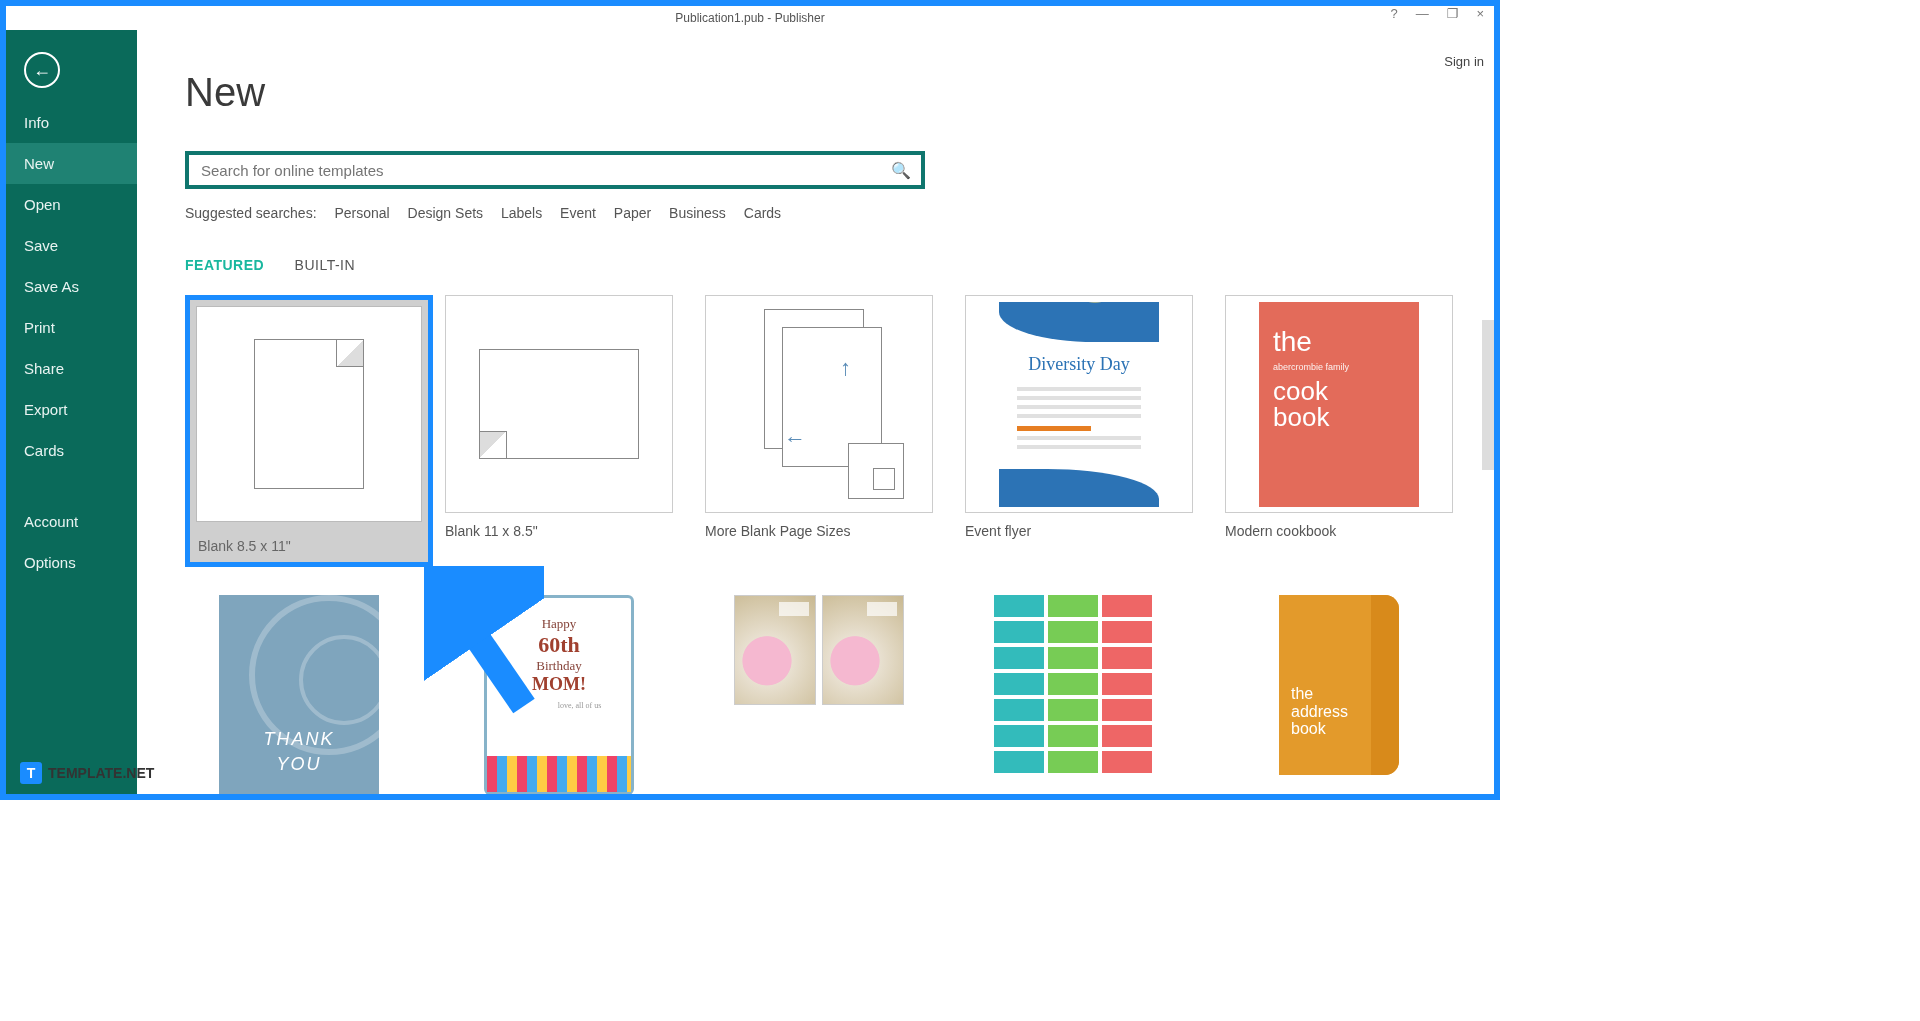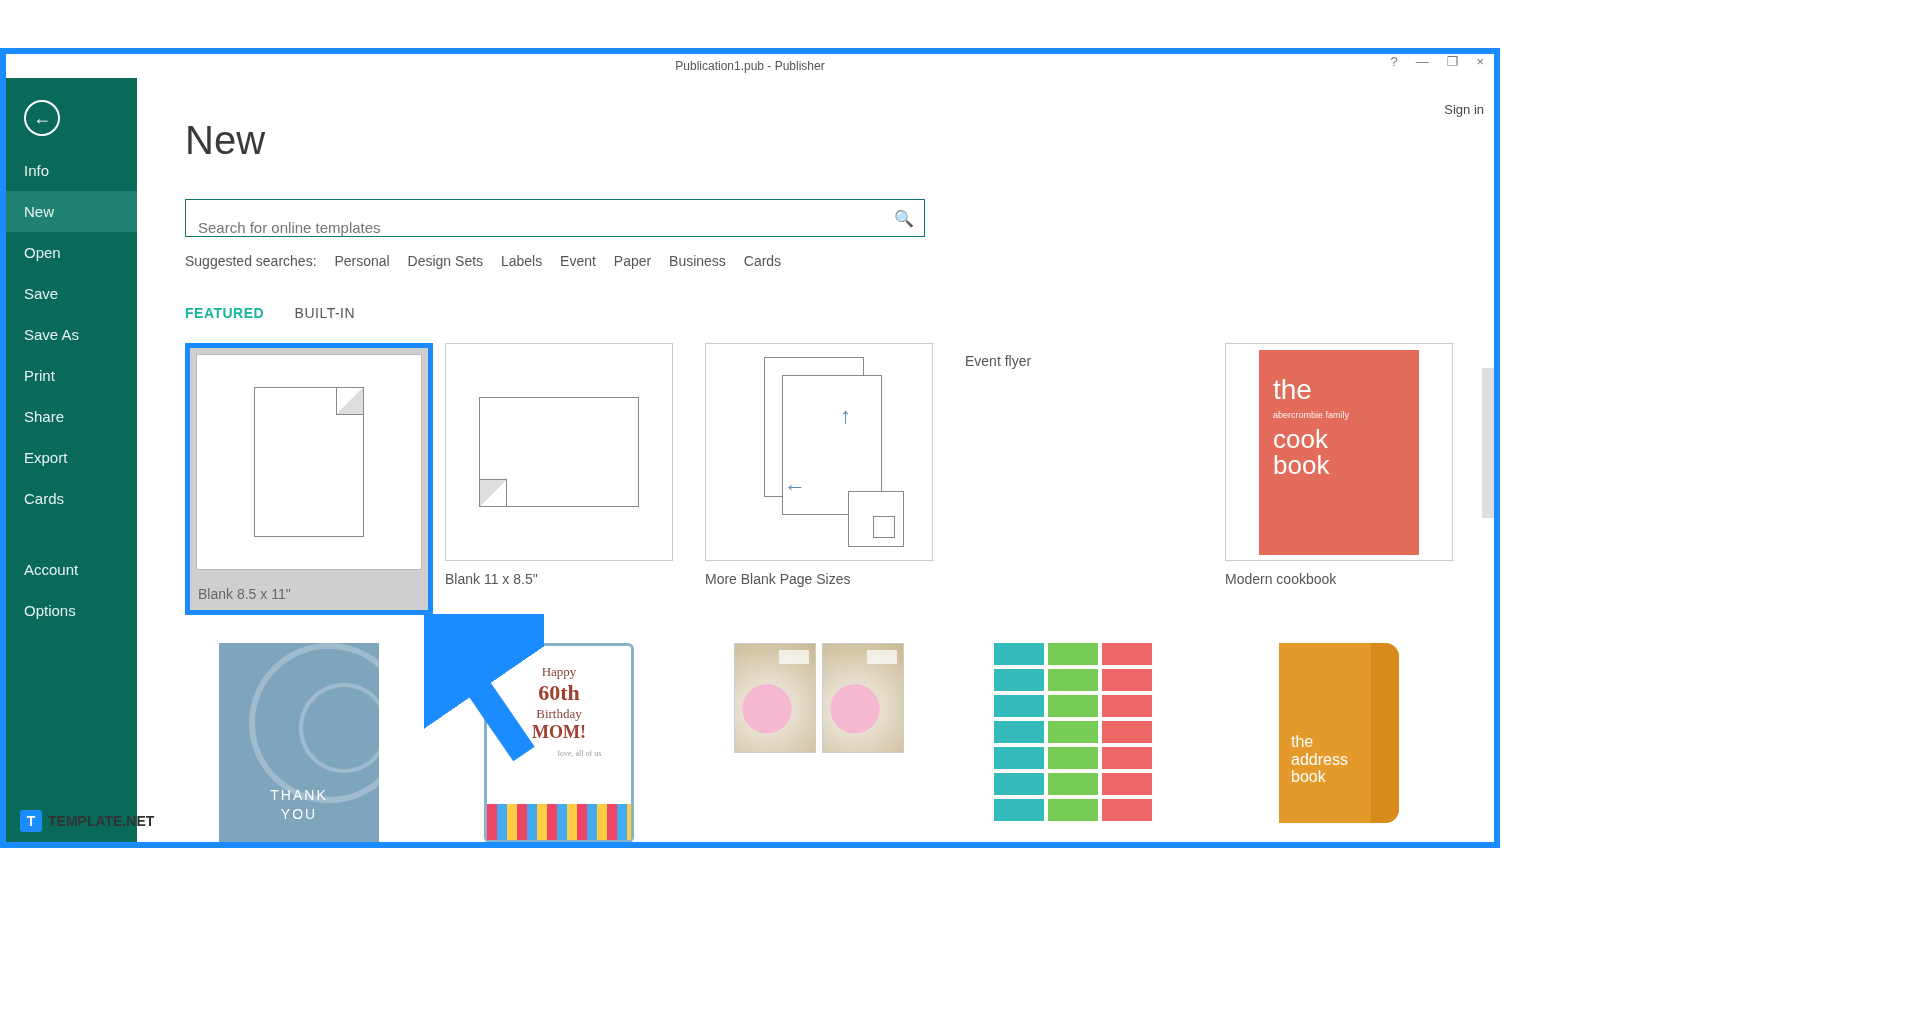--- a/index.html
+++ b/index.html
@@ -7,21 +7,20 @@
     font-family: "Segoe UI", sans-serif;
     background: #fff;
     overflow: hidden;
   }
   .frame {
     width: 1500px;
     height: 800px;
     border: 6px solid #1a8cff;
     position: relative;
     background: #5eead4;
-    margin-top: 48px;
   }
   .titlebar {
     height: 24px;
     background: #fff;
     display: flex;
     align-items: center;
     justify-content: center;
     position: relative;
     font-size: 12px;
     color: #555;
@@ -86,23 +85,23 @@
     padding: 40px 0 0 48px;
   }
   .page-title {
     font-size: 40px;
     font-weight: 300;
     color: #3a3a3a;
     margin-bottom: 36px;
   }
   .search-row {
     display: flex;
-    align-items: flex-end;
+    align-items: center;
     width: 740px;
-    border: 1px solid #0f766e;
+    border: 4px solid #0f766e;
     height: 38px;
   }
   .search-input {
     flex: 1;
     border: none;
     padding: 0 12px;
     font-size: 15px;
     color: #888;
     outline: none;
   }
@@ -219,21 +218,21 @@
     width: 160px; height: 205px; background:#e36b5a; color:#fff; padding:24px 14px; font-family: "Segoe UI", sans-serif;
   }
   .cookbook .t1 { font-size:28px; font-weight:300; }
   .cookbook .t2 { font-size:9px; margin:4px 0 6px 0; opacity:0.9;}
   .cookbook .t3 { font-size:26px; font-weight:300; line-height:1;}
   .thankyou {
     width:160px; height:200px; background:#7fa5bd; position:relative; overflow:hidden; color:#fff; display:flex; align-items:flex-end; justify-content:center; padding-bottom:18px;
   }
   .thankyou .swirl { position:absolute; top:0; right:-30px; width:160px; height:160px; border:6px solid rgba(255,255,255,0.25); border-radius:50%;}
   .thankyou .swirl2 { position:absolute; top:40px; right:-10px; width:90px; height:90px; border:4px solid rgba(255,255,255,0.25); border-radius:50%;}
-  .thankyou .txt { font-size:14px; letter-spacing:2px; text-align:center; line-height:1.4;}
+  .thankyou .txt { font-size:18px; letter-spacing:2px; text-align:center; line-height:1.4;font-style:italic;}
   .bday {
     width:150px; height:200px; border:3px solid #87b3c9; border-radius:6px; background:#fff; text-align:center; font-family: Georgia, serif; color:#86443a; padding-top:18px; position:relative;
   }
   .bday .h { font-size:13px;text-align:center; }
   .bday .big { font-size:22px; font-weight:bold; color:#a0402f;}
   .bday .s { font-size:8px; color:#999; margin-top:6px;padding-left:41px;}
   .bday .gifts { position:absolute; bottom:0; left:0; right:0; height:36px; background: repeating-linear-gradient(90deg,#e46,#e46 10px,#4ae 10px,#4ae 20px,#fc4 20px,#fc4 30px);}
   .photo {
     width:180px; height:130px; display:flex; gap:6px; justify-content:center;
   }
@@ -350,20 +349,36 @@
                   <div class="p2"></div>
                 <span class="arrow-up">↑</span>
                 <span class="arrow-left">←</span>
                 <div class="p3"></div>
               </div>
             </div>
             <div class="caption">More Blank Page Sizes</div>
           </div>
 
           <div class="tpl">
+            <div class="thumb" style="position:relative;">
+              <div class="flyer">
+                <div class="wave1"></div>
+                <div class="title">Diversity Day</div>
+                <div class="lines">
+                    <div></div>
+                    <div></div>
+                    <div></div>
+                    <div></div>
+                    <div class="accent"></div>
+                    <div></div>
+                    <div></div>
+                  </div>
+                <div class="wave2"></div>
+              </div>
+            </div>
             <div class="caption">Event flyer</div>
           </div>
 
           <div class="tpl">
             <div class="thumb" style="position:relative;">
               <div class="cookbook" style="position:relative;">
                 <div class="t1">the</div>
                 <div class="t2">abercrombie family</div>
                 <div class="t3">cook</div>
                 <div class="t3">book</div>

